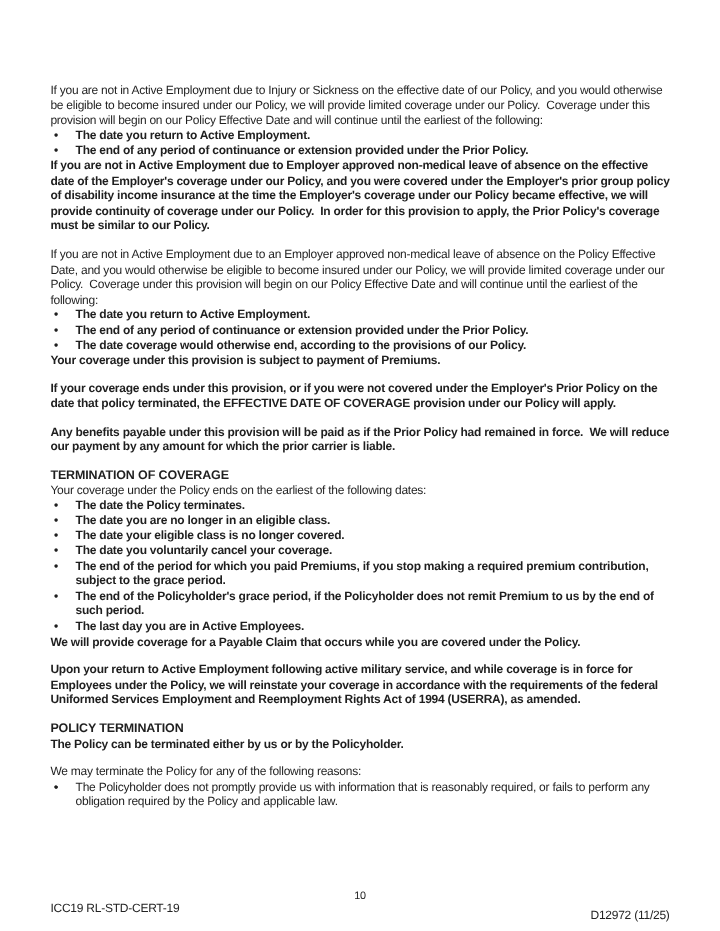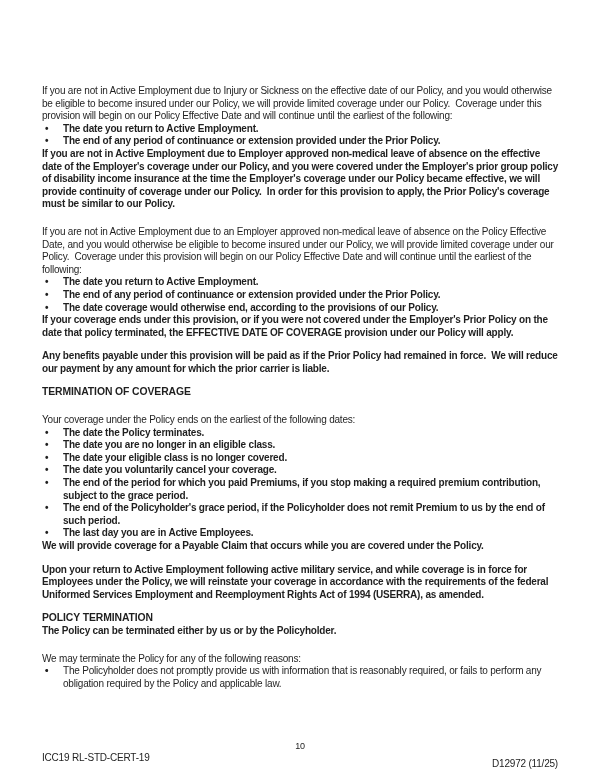--- a/index.html
+++ b/index.html
@@ -33,21 +33,20 @@
   .para {
     margin: 0;
     white-space: pre-wrap;
   }
   .gap {
     margin-bottom: 11px;
     font-weight: bold;
   }
   .tight {
     margin-bottom: 0;
-    margin-top: 15px;
   }
   .heading {
     font-size: 10.4px;
     font-weight: 700;
     margin: 0;
     letter-spacing: -0.1px;
     line-height: 12.6px;
   }
   ul.bullets {
     list-style: none;
@@ -111,20 +110,21 @@
     <p class="para gap">If you are not in Active Employment due to Employer approved non-medical leave of absence on the effective date of the Employer's coverage under our Policy, and you were covered under the Employer's prior group policy of disability income insurance at the time the Employer's coverage under our Policy became effective, we will provide continuity of coverage under our Policy.  In order for this provision to apply, the Prior Policy's coverage must be similar to our Policy.</p>
 
     <p class="para tight">If you are not in Active Employment due to an Employer approved non-medical leave of absence on the Policy Effective Date, and you would otherwise be eligible to become insured under our Policy, we will provide limited coverage under our Policy.  Coverage under this provision will begin on our Policy Effective Date and will continue until the earliest of the following:</p>
 
     <ul class="bullets gap">
       <li class="bullet-item"><span class="marker"></span><span>The date you return to Active Employment.</span></li>
       <li class="bullet-item"><span class="marker"></span><span>The end of any period of continuance or extension provided under the Prior Policy.</span></li>
       <li class="bullet-item"><span class="marker"></span><span>The date coverage would otherwise end, according to the provisions of our Policy.</span></li>
     </ul>
 
+    <p class="para gap">Your coverage under this provision is subject to payment of Premiums.</p>
 
     <p class="para gap">If your coverage ends under this provision, or if you were not covered under the Employer's Prior Policy on the date that policy terminated, the EFFECTIVE DATE OF COVERAGE provision under our Policy will apply.</p>
 
     <p class="para gap">Any benefits payable under this provision will be paid as if the Prior Policy had remained in force.  We will reduce our payment by any amount for which the prior carrier is liable.</p>
 
     <h2 class="heading">TERMINATION OF COVERAGE</h2>
 
     <p class="para tight">Your coverage under the Policy ends on the earliest of the following dates:</p>
 
     <ul class="bullets gap">

